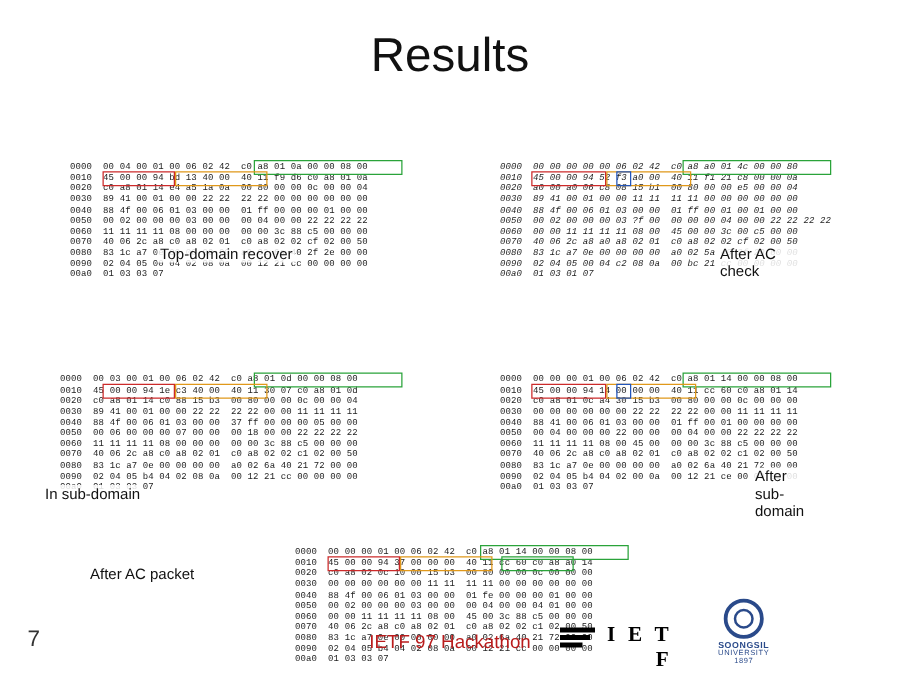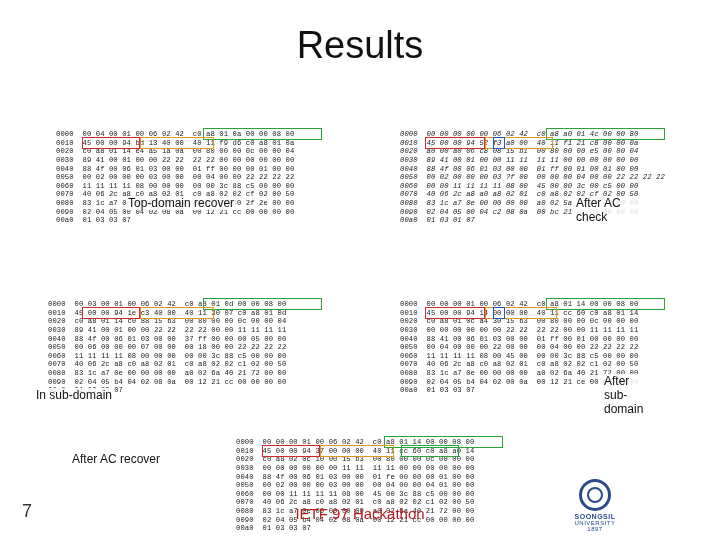--- a/index.html
+++ b/index.html
@@ -196,25 +196,33 @@
 
   <div class="box" style="border-color:#2aa33a; top:436px; left:384px; width:117px;"></div>
   <div class="box" style="border-color:#cc2a2a; top:445px; left:262px; width:56px;"></div>
   <div class="box" style="border-color:#e0981a; top:445px; left:320px; width:72px;"></div>
   <div class="box" style="border-color:#2aa33a; top:445px; left:401px; width:56px;"></div>
 
   <div class="label" style="top:196px; left:126px;">Top-domain recover</div>
   <div class="label" style="top:196px; left:574px;">After AC check</div>
   <div class="label" style="top:388px; left:34px;">In sub-domain</div>
   <div class="label" style="top:374px; left:602px;">After sub-domain</div>
-  <div class="label" style="top:452px; left:70px;">After AC recover</div>
+  <div class="label" style="top:452px; left:70px;">After AC packet</div>
 
   <div class="slide-num">7</div>
   <div class="footer-text">IETF 97 Hackathon</div>
 
+  <div class="logo-ietf">
+    <div class="bars">
+      <span style="width:28px;"></span>
+      <span style="width:24px;"></span>
+      <span style="width:18px;"></span>
+    </div>
+    <span style="font-size:17px; letter-spacing:3px; font-weight:bold;">I E T F</span>
+  </div>
 
   <div class="logo-ssu">
     <div class="ring"></div>
     <div class="t1">SOONGSIL</div>
     <div class="t2">UNIVERSITY</div>
     <div class="t2">1897</div>
   </div>
 
 </div>
 

